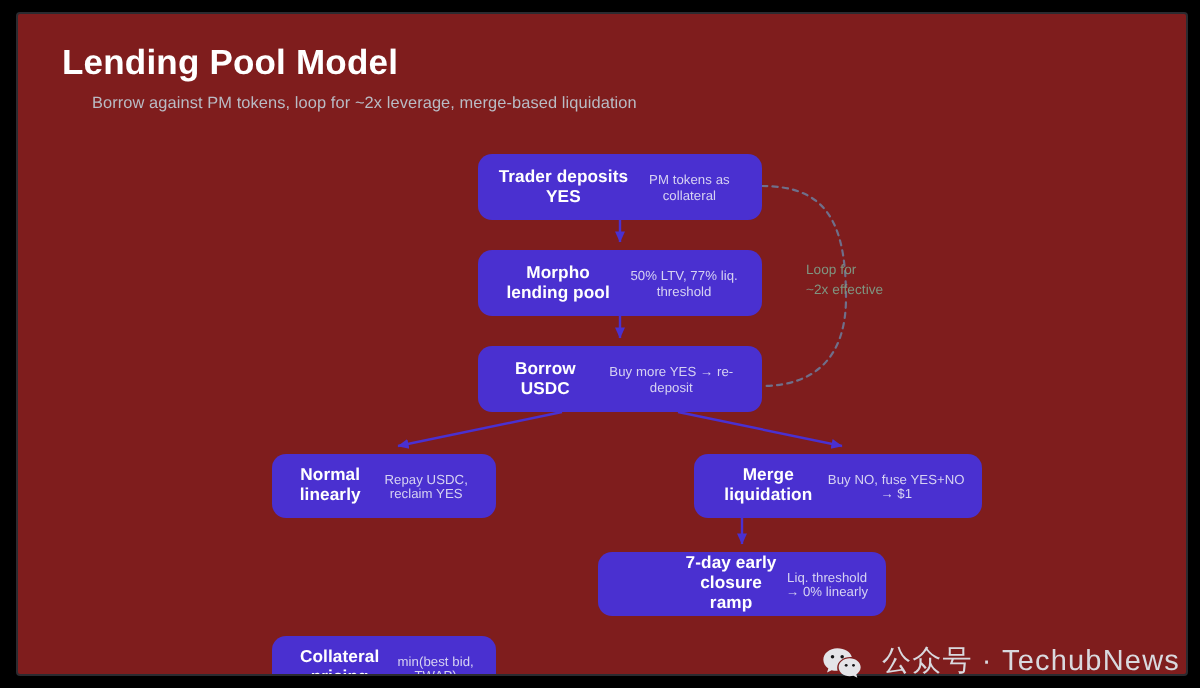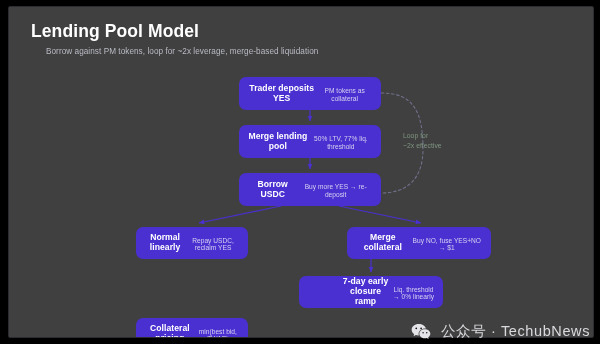--- a/index.html
+++ b/index.html
@@ -20,21 +20,21 @@
     height: 344px;
     background: #000000;
   }
   
   #card {
     position: absolute;
     left: 8px;
     top: 6px;
     width: 584px;
     height: 330px;
-    background: #404040;
+    background: #7f1d1d;
     border: 1px solid #2b2b30;
     border-radius: 2px;
     overflow: hidden;
   }
   
   #header {
     position: absolute;
     left: 22px;
     top: 14px;
     width: 520px;
@@ -156,36 +156,36 @@
 
       <path d="M 372 86 C 404 86, 414 104, 414 142 C 414 172, 398 186, 372 186" stroke="#6f6f8a" stroke-width="1.1" fill="none" stroke-dasharray="2.6 2.6" stroke-linecap="round"></path>
     </svg>
 
     <div class="node" id="node-deposit">
       <div class="n-title">Trader deposits YES</div>
       <div class="n-sub">PM tokens as collateral</div>
     </div>
 
     <div class="node" id="node-morpho">
-      <div class="n-title">Merge lending pool</div>
+      <div class="n-title">Morpho lending pool</div>
       <div class="n-sub">50% LTV, 77% liq. threshold</div>
     </div>
 
     <div class="node" id="node-borrow">
       <div class="n-title">Borrow USDC</div>
       <div class="n-sub">Buy more YES → re-deposit</div>
     </div>
 
     <div class="node" id="node-repayment">
       <div class="n-title">Normal linearly</div>
       <div class="n-sub">Repay USDC, reclaim YES</div>
     </div>
 
     <div class="node" id="node-merge">
-      <div class="n-title">Merge collateral</div>
+      <div class="n-title">Merge liquidation</div>
       <div class="n-sub">Buy NO, fuse YES+NO → $1</div>
     </div>
 
     <div class="node" id="node-collateral">
       <div class="n-title">Collateral pricing</div>
       <div class="n-sub">min(best bid, TWAP)</div>
     </div>
 
     <div class="node" id="node-ramp">
       <div class="n-title">7-day early closure ramp</div>

